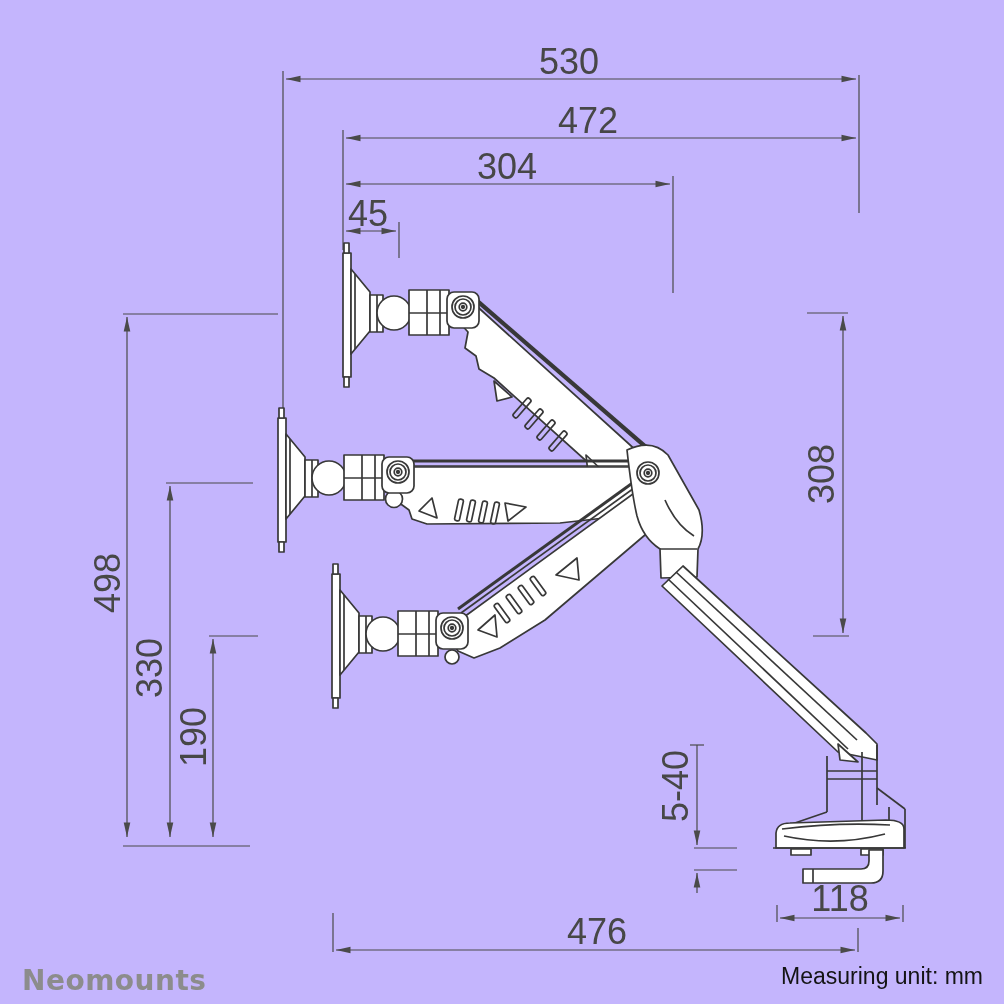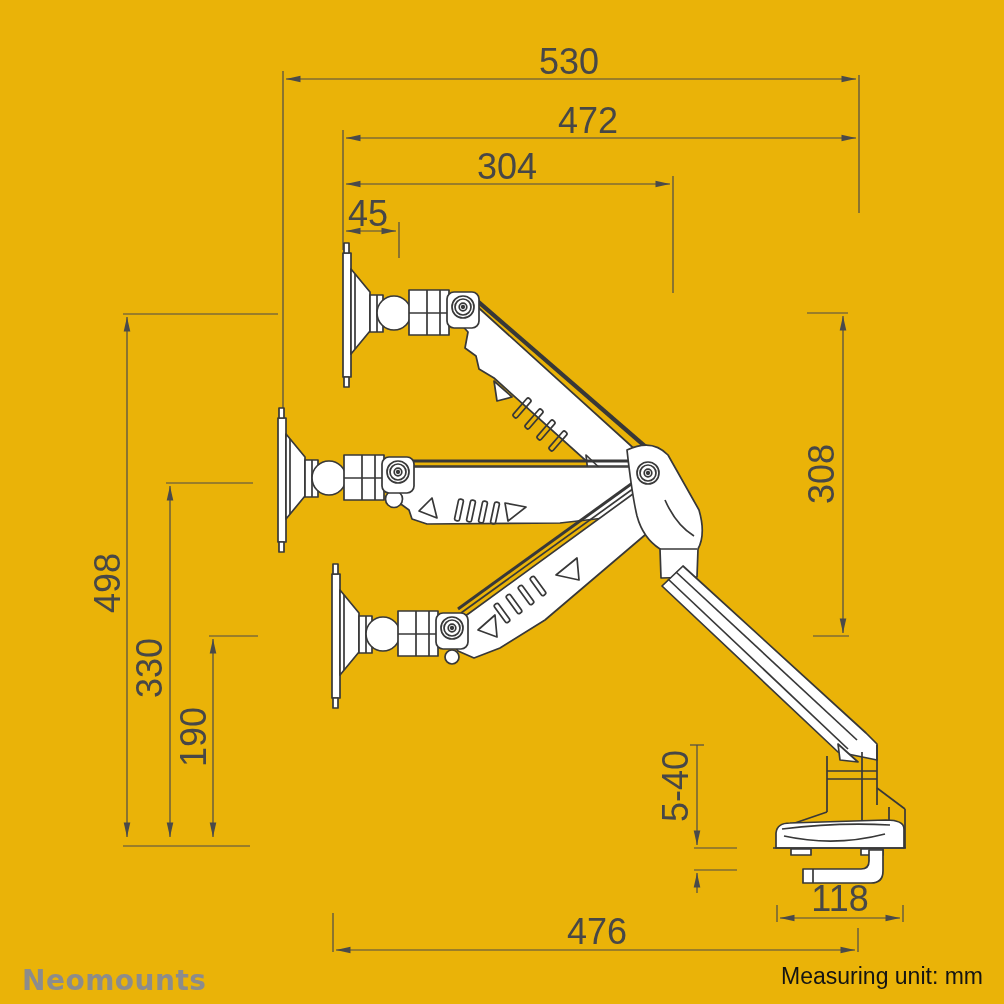--- a/index.html
+++ b/index.html
@@ -1,16 +1,16 @@
 <!DOCTYPE html>
 <html><head>
 <meta charset="utf-8">
 <style>
   html,body{margin:0;padding:0;background:#fff;}
-  .canvas{position:relative;width:1004px;height:1004px;background:#eab308;overflow:hidden;
+  .canvas{position:relative;width:1004px;height:1004px;background:#c4b5fd;overflow:hidden;
           font-family:"Liberation Sans", sans-serif;}
   svg{position:absolute;left:0;top:0;}
   .dimtxt{font-family:"Liberation Sans", sans-serif;font-size:36px;fill:#474747;font-weight:400;}
   .brandtxt{font-family:"DejaVu Sans", sans-serif;font-size:28px;font-weight:700;fill:#8c8c8c;letter-spacing:.5px;}
   .notetxt{font-family:"Liberation Sans", sans-serif;font-size:23px;fill:#141414;}
 </style>
 </head>
 <body>
 
 <div class="canvas">

